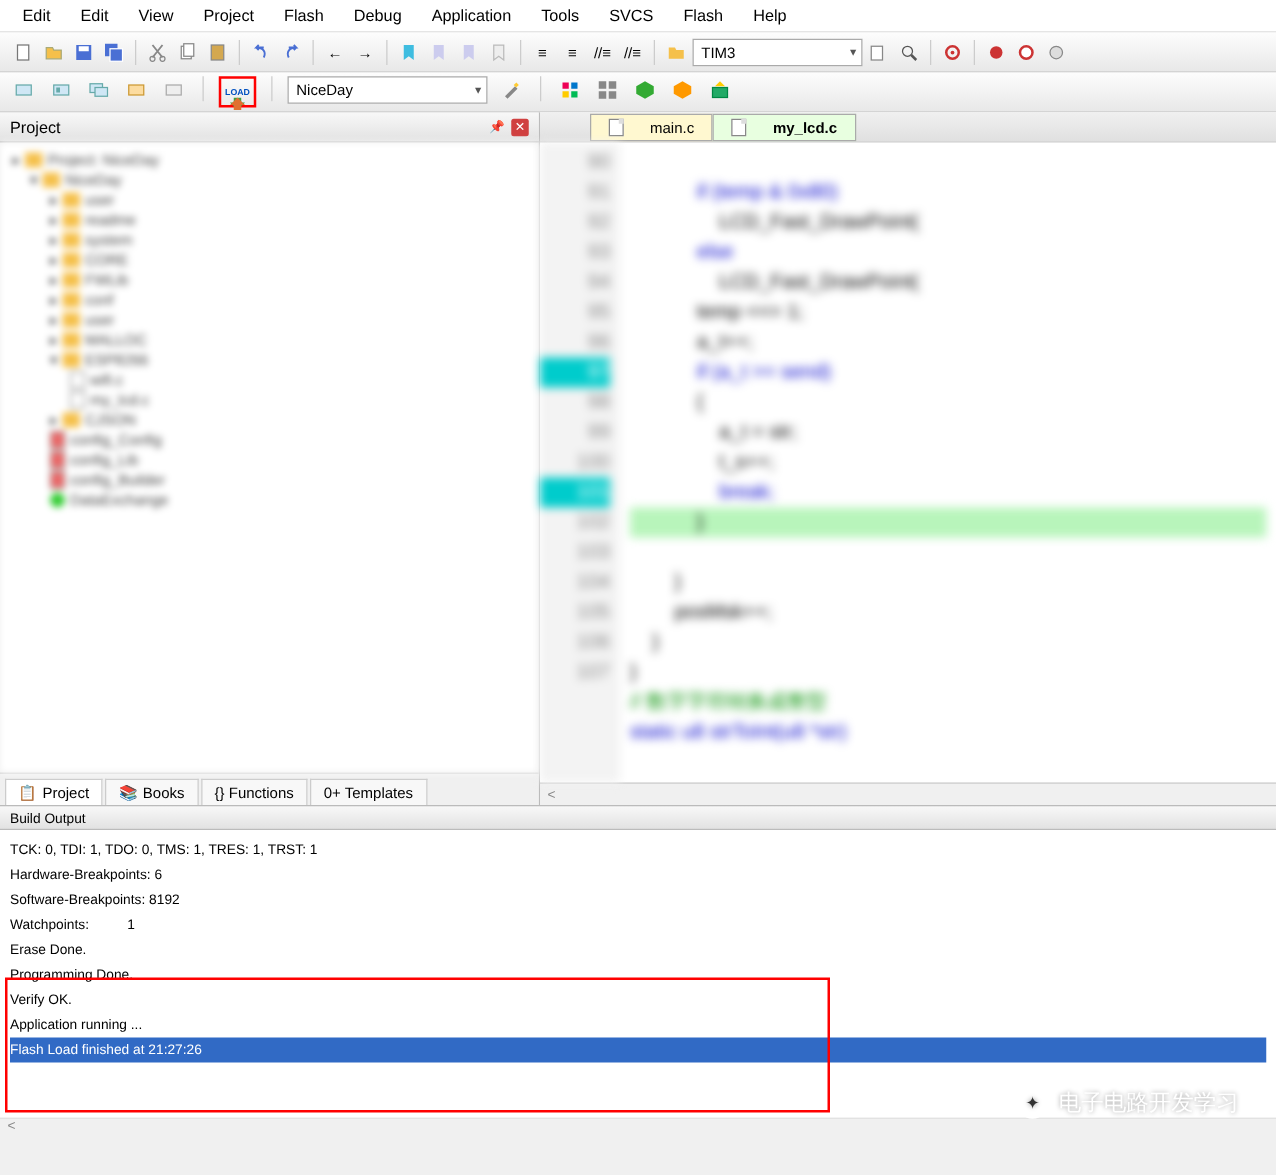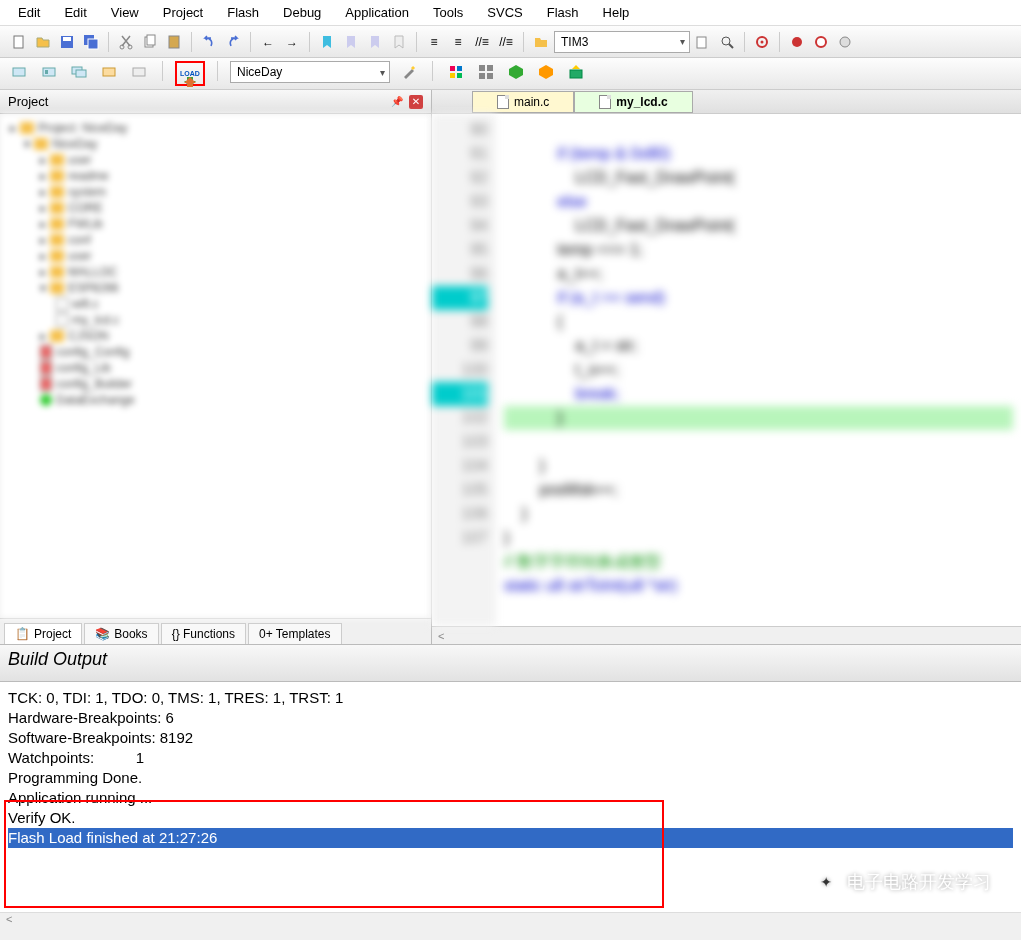--- a/index.html
+++ b/index.html
@@ -27,37 +27,37 @@
 .tree-item { padding: 1px 0; display: flex; align-items: center; gap: 4px; }
 .folder-ico { width: 14px; height: 12px; background: #f5c04a; border-radius: 1px; display: inline-block; }
 .file-ico { width: 12px; height: 14px; background: #fff; border: 1px solid #888; display: inline-block; }
 
 .proj-tabs { display: flex; background: #f0f0f0; border-top: 1px solid #ccc; height: 26px; align-items: flex-end; padding: 0 4px; gap: 2px; }
 .proj-tab { padding: 3px 10px; border: 1px solid #ccc; border-bottom: none; background: #f8f8f8; font-size: 12px; display: flex; align-items: center; gap: 4px; cursor: pointer; }
 .proj-tab.active { background: #fff; }
 
 .editor-panel { flex: 1; display: flex; flex-direction: column; background: #fff; }
 .editor-tabs { display: flex; background: linear-gradient(#f0f0f0,#e0e0e0); height: 24px; align-items: flex-end; padding-left: 40px; gap: 0; border-bottom: 1px solid #ccc; }
-.ed-tab { padding: 3px 24px; border: 1px solid #aaa; background: #f5f5f0; font-size: 12px; display: flex; align-items: center; gap: 5px; cursor: pointer; }
+.ed-tab { padding: 3px 14px; border: 1px solid #aaa; background: #f5f5f0; font-size: 12px; display: flex; align-items: center; gap: 21px; cursor: pointer; }
 .ed-tab.yellow { background: #fff8d0; }
 .ed-tab.active { background: #e8ffe0; font-weight: bold; }
 .doc-ico { width: 12px; height: 14px; background: #fff; border: 1px solid #888; position: relative; }
 .doc-ico::before { content: ""; position: absolute; top: -1px; right: -1px; width: 4px; height: 4px; background: #ddd; }
 
 .code-area { flex: 1; display: flex; overflow: hidden; font-family: Consolas, monospace; font-size: 16px; filter: blur(4px); }
 .gutter { width: 64px; background: #f3f3f3; text-align: right; padding: 4px 8px 4px 0; color: #888; line-height: 24px; }
 .code-body { flex: 1; padding: 4px 8px; line-height: 24px; white-space: pre; }
 .hl-line { background: #b8f5bb; display: block; }
 .kw-blue { color: #0000cc; }
 .kw-green { color: #009000; }
 
 .editor-bottom-scroll { height: 18px; background: #f0f0f0; border-top: 1px solid #ccc; display: flex; align-items: center; padding-left: 6px; color: #888; font-size: 11px; }
 
-.build-header { background: linear-gradient(#f8f8f8,#e2e2e2); border-top: 1px solid #bbb; border-bottom: 1px solid #bbb; padding: 4px 8px; font-size: 18px; height: 38px; font-style: italic; }
-.build-output { background: #fff; height: 230px; padding: 6px 8px; font-family: "Courier New", monospace; font-size: 15px; line-height: 20px; position: relative; }
+.build-header { background: linear-gradient(#f8f8f8,#e2e2e2); border-top: 1px solid #bbb; border-bottom: 1px solid #bbb; padding: 4px 8px; font-size: 11px; height: 20px; }
+.build-output { background: #fff; height: 230px; padding: 6px 8px; font-family: "Courier New", monospace; font-size: 11px; line-height: 20px; position: relative; }
 .build-output .line { white-space: pre; }
 .selected-line { background: #316ac5; color: #fff; }
 .red-box { position: absolute; border: 2px solid red; top: 118px; left: 4px; width: 660px; height: 108px; pointer-events: none; }
 .scroll-chevron { height: 14px; background: #f0f0f0; color: #888; padding-left: 6px; font-size: 11px; border-top: 1px solid #ddd; }
 
 .watermark { position: absolute; right: 30px; bottom: 45px; color: #fff; font-size: 18px; display: flex; align-items: center; gap: 8px; text-shadow: 0 0 4px rgba(0,0,0,0.4); pointer-events: none; }
 .wm-ico { width: 26px; height: 26px; border-radius: 50%; background: #fff; display: inline-flex; align-items: center; justify-content: center; color: #333; font-size: 14px; }
 
 .icon-svg { width: 16px; height: 16px; }
 </style>
@@ -389,23 +389,24 @@
   </div>
 </div>
 
 <div class="build-header">Build Output</div>
 <div class="build-output">
   <div class="line">TCK: 0, TDI: 1, TDO: 0, TMS: 1, TRES: 1, TRST: 1</div>
   <div class="line">Hardware-Breakpoints: 6</div>
   <div class="line">Software-Breakpoints: 8192</div>
   <div class="line">Watchpoints:          1</div>
   <div class="line"></div>
+  <div class="line">Erase Done.</div>
   <div class="line">Programming Done.</div>
+  <div class="line">Verify OK.</div>
   <div class="line">Application running ...</div>
-  <div class="line">Verify OK.</div>
   <div class="line selected-line">Flash Load finished at 21:27:26</div>
   <div class="red-box"></div>
 </div>
 <div class="scroll-chevron">&lt;</div>
 
 <div class="watermark">
   <span class="wm-ico">✦</span>
   <span>电子电路开发学习</span>
 </div>
 

